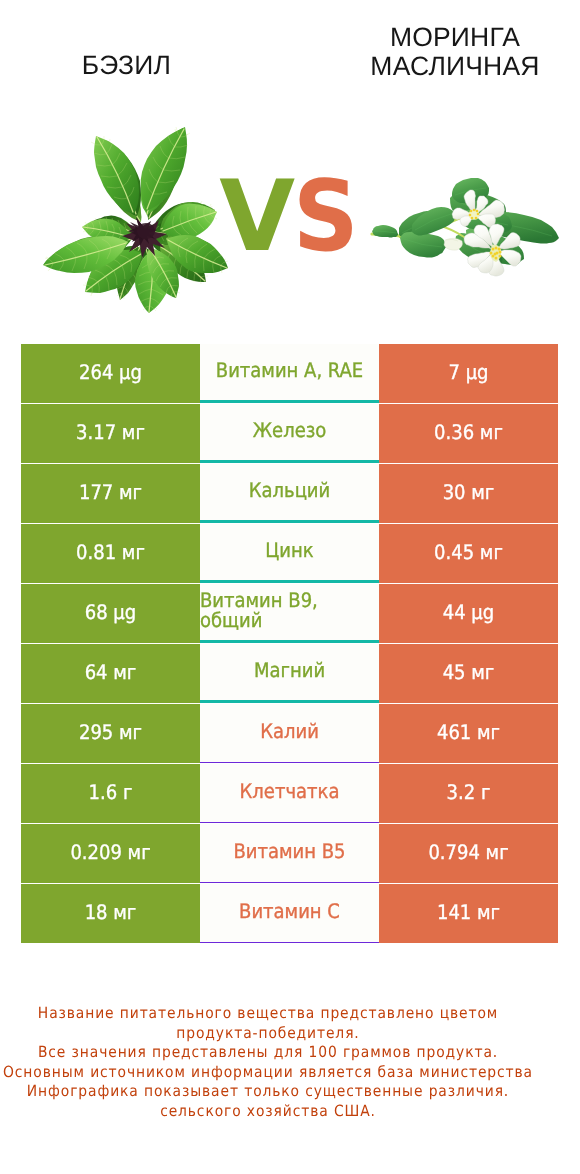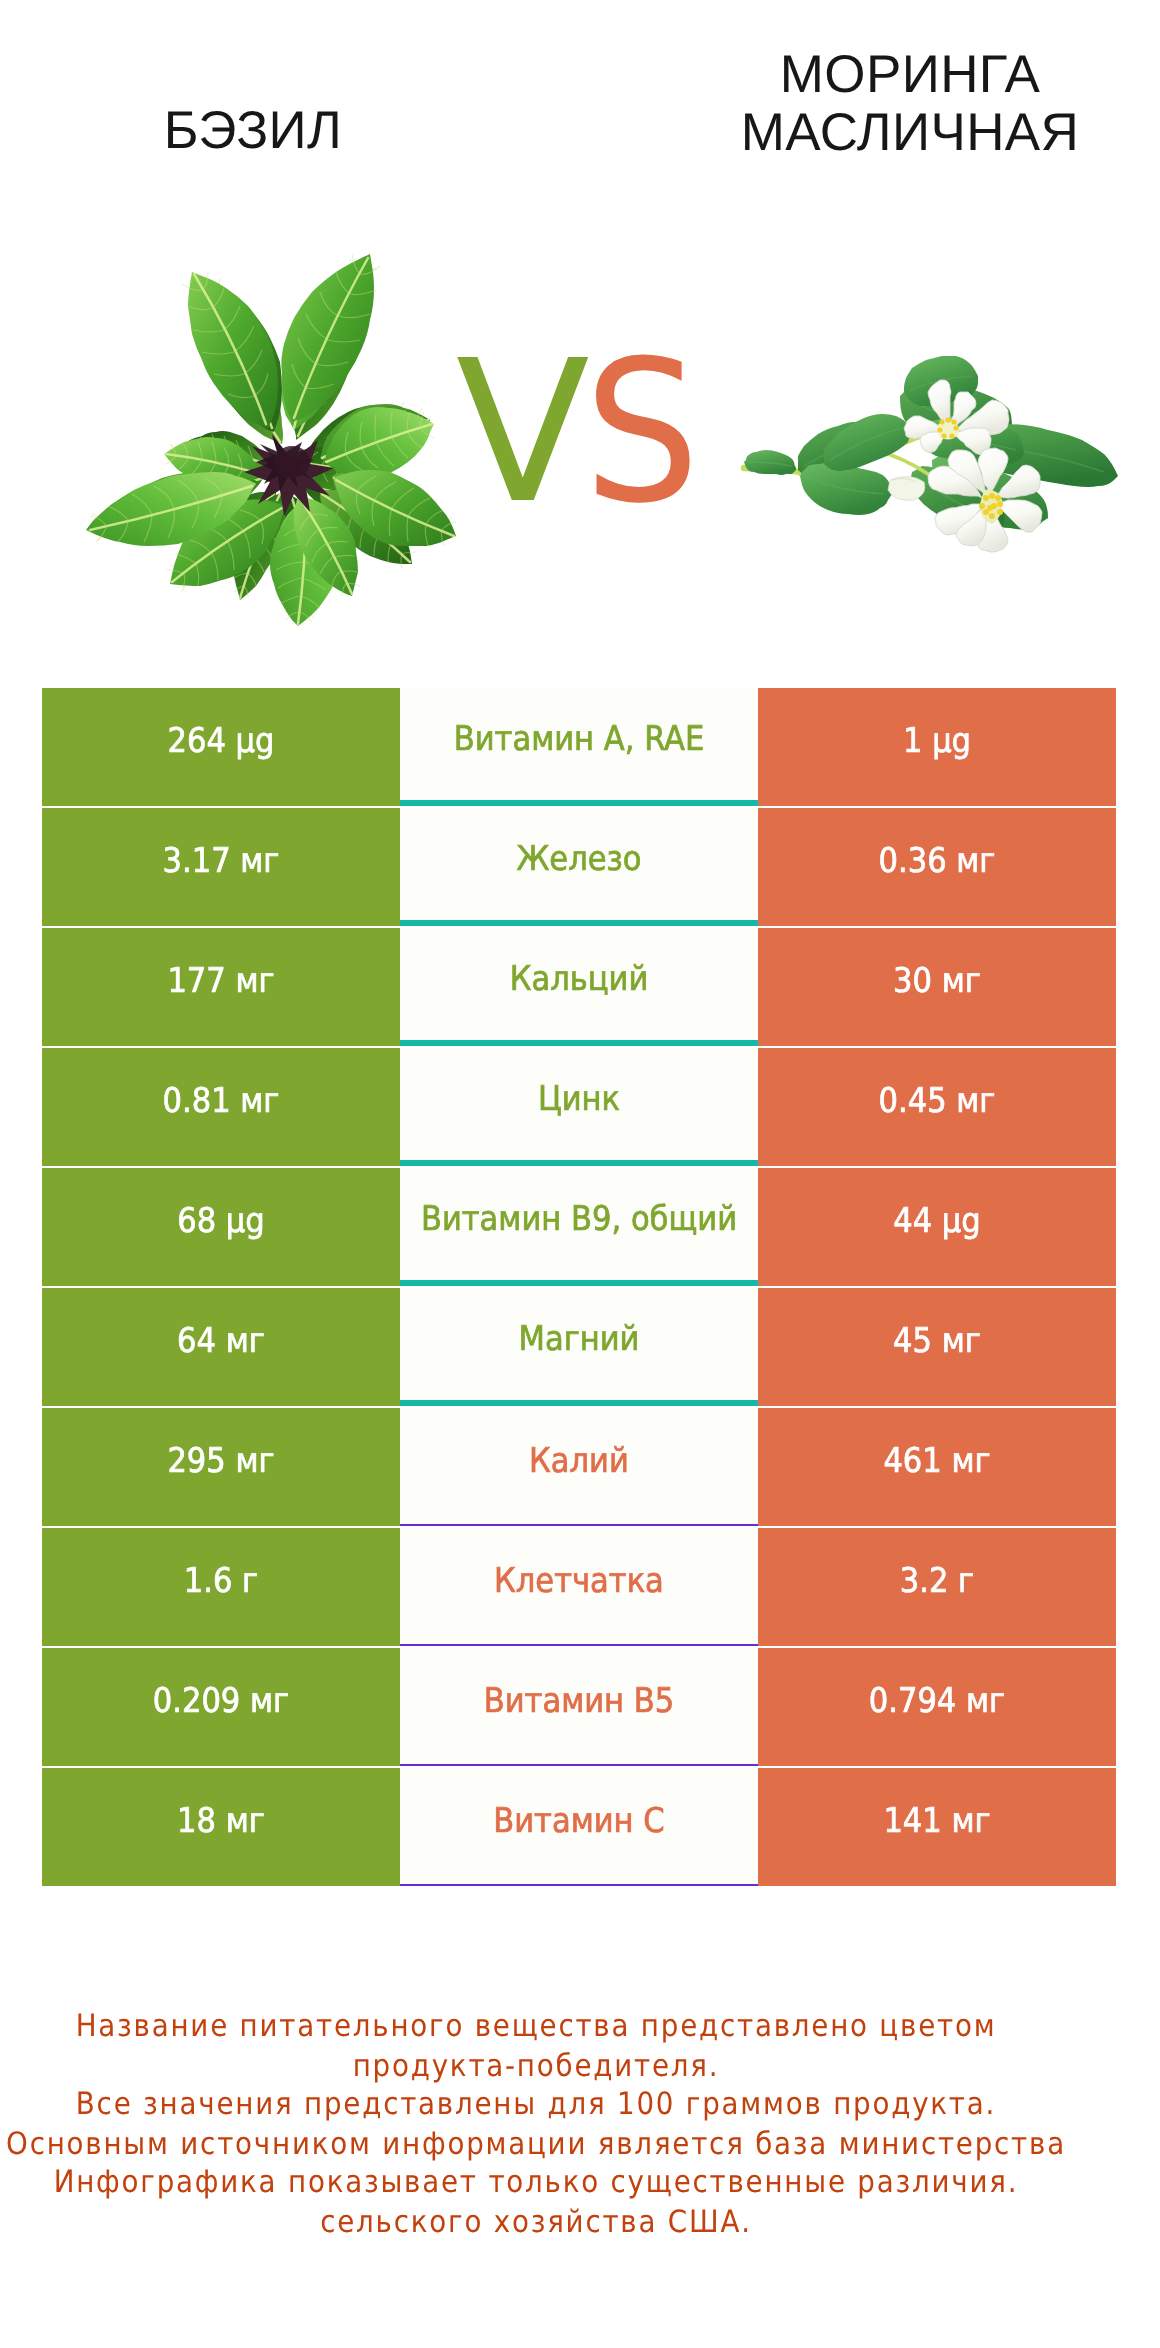--- a/index.html
+++ b/index.html
@@ -4,27 +4,27 @@
 <title>comparison infographic</title>
 <style>
   html,body{margin:0;padding:0;}
   *{-webkit-font-smoothing:antialiased;}
   body{width:580px;height:1174px;background:#fff;font-family:"Liberation Sans",sans-serif;overflow:hidden;-webkit-font-smoothing:antialiased;text-rendering:geometricPrecision;}
   .page{position:relative;width:580px;height:1174px;}
   .title{position:absolute;text-align:center;color:#171717;font-size:26.5px;font-weight:400;letter-spacing:.2px;line-height:29px;}
   #title-left{left:0;top:51px;width:253px;}
   #title-right{left:310px;top:23px;width:290px;}
   svg.art{position:absolute;left:0;top:0;}
-  #vs{position:absolute;left:0;top:168px;width:580px;text-align:center;font-family:"DejaVu Sans",sans-serif;font-size:98px;line-height:98px;font-weight:400;letter-spacing:-2.5px;}
+  #vs{position:absolute;left:0;top:168px;width:580px;text-align:center;font-family:"DejaVu Sans",sans-serif;font-size:98px;line-height:98px;font-weight:700;letter-spacing:-2.5px;}
   #vs .v{color:#7FA62E;}
   #vs .s{color:#E06E49;display:inline-block;transform:scaleX(.93);transform-origin:left center;}
   .tbl{position:absolute;left:21px;top:344px;width:537px;}
   .row{display:flex;height:59px;margin-bottom:1px;}
   .row:last-child{margin-bottom:1px;}
-  .cell{width:179px;display:flex;align-items:center;justify-content:center;font-family:"DejaVu Sans Condensed","DejaVu Sans",sans-serif;font-size:17px;font-weight:400;-webkit-text-stroke:0.35px currentColor;box-sizing:border-box;line-height:1;padding-bottom:4px;}
+  .cell{width:179px;display:flex;align-items:center;justify-content:center;font-family:"DejaVu Sans Condensed","DejaVu Sans",sans-serif;font-size:20px;font-weight:400;-webkit-text-stroke:0.35px currentColor;box-sizing:border-box;line-height:1;padding-bottom:4px;}
   .cell.l{background:#7FA62E;color:#fff;}
   .cell.r{background:#E06E49;color:#fff;}
   .cell.m{background:#fdfdfa;}
   .cell.m.g{color:#7FA62E;border-bottom:3px solid #14b8a6;}
   .cell.m.o{color:#E06E49;border-bottom:1px solid #6d28d9;}
   .footer{position:absolute;left:0;top:1004px;width:536px;text-align:center;font-family:"DejaVu Sans Condensed","DejaVu Sans",sans-serif;font-size:15.4px;letter-spacing:.9px;line-height:19.55px;color:#c2410c;}
 </style>
 </head>
 <body>
 
@@ -620,21 +620,21 @@
     <div>МОРИНГА</div>
     <div>МАСЛИЧНАЯ</div>
   </div>
 
   <div id="vs"><span class="v">V</span><span class="s">S</span></div>
 
   <div class="tbl" id="tbl">
       <div class="row">
         <div class="cell l">264 µg</div>
         <div class="cell m g">Витамин A, RAE</div>
-        <div class="cell r">1 µg</div>
+        <div class="cell r">7 µg</div>
       </div>
       <div class="row">
         <div class="cell l">3.17 мг</div>
         <div class="cell m g">Железо</div>
         <div class="cell r">0.36 мг</div>
       </div>
       <div class="row">
         <div class="cell l">177 мг</div>
         <div class="cell m g">Кальций</div>
         <div class="cell r">30 мг</div>

